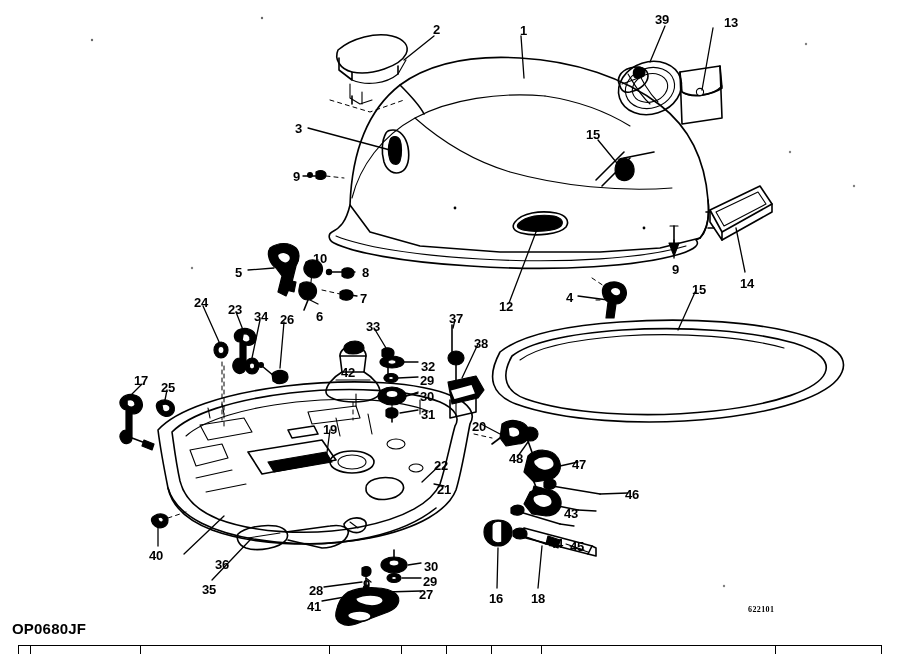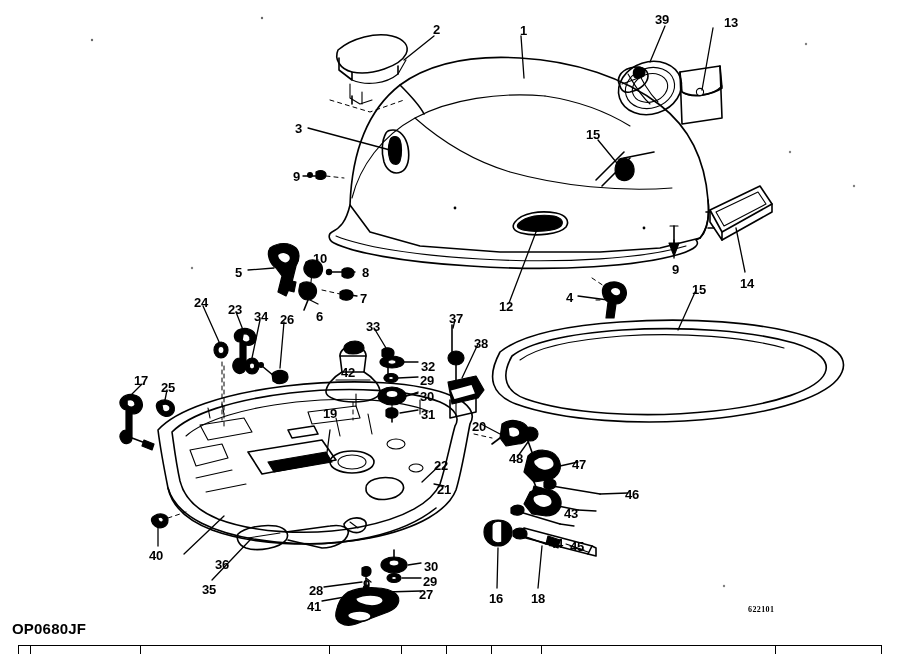--- a/index.html
+++ b/index.html
@@ -521,21 +521,21 @@
       <div class="callout" style="left: 672px; top: 263px;">9</div>
       <div class="callout" style="left: 313px; top: 252px;">10</div>
       <div class="callout" style="left: 692px; top: 283px;">15</div>
       <div class="callout" style="left: 499px; top: 300px;">12</div>
       <div class="callout" style="left: 708px; top: 16px; margin-left: 16px;">13</div>
       <div class="callout" style="left: 740px; top: 277px;">14</div>
       <div class="callout" style="left: 586px; top: 128px;">15</div>
       <div class="callout" style="left: 489px; top: 592px; text-align: center;">16</div>
       <div class="callout" style="left: 134px; top: 374px;">17</div>
       <div class="callout" style="left: 531px; top: 592px;">18</div>
-      <div class="callout" style="left: 323px; top: 407px;">19</div>
+      <div class="callout" style="left: 323px; top: 423px;">19</div>
       <div class="callout" style="left: 472px; top: 420px;">20</div>
       <div class="callout" style="left: 437px; top: 483px;">21</div>
       <div class="callout" style="left: 434px; top: 459px;">22</div>
       <div class="callout" style="left: 228px; top: 303px;">23</div>
       <div class="callout" style="left: 194px; top: 296px;">24</div>
       <div class="callout" style="left: 161px; top: 381px;">25</div>
       <div class="callout" style="left: 280px; top: 313px;">26</div>
       <div class="callout" style="left: 419px; top: 588px;">27</div>
       <div class="callout" style="left: 309px; top: 584px;">28</div>
       <div class="callout" style="left: 420px; top: 374px;">29</div>

